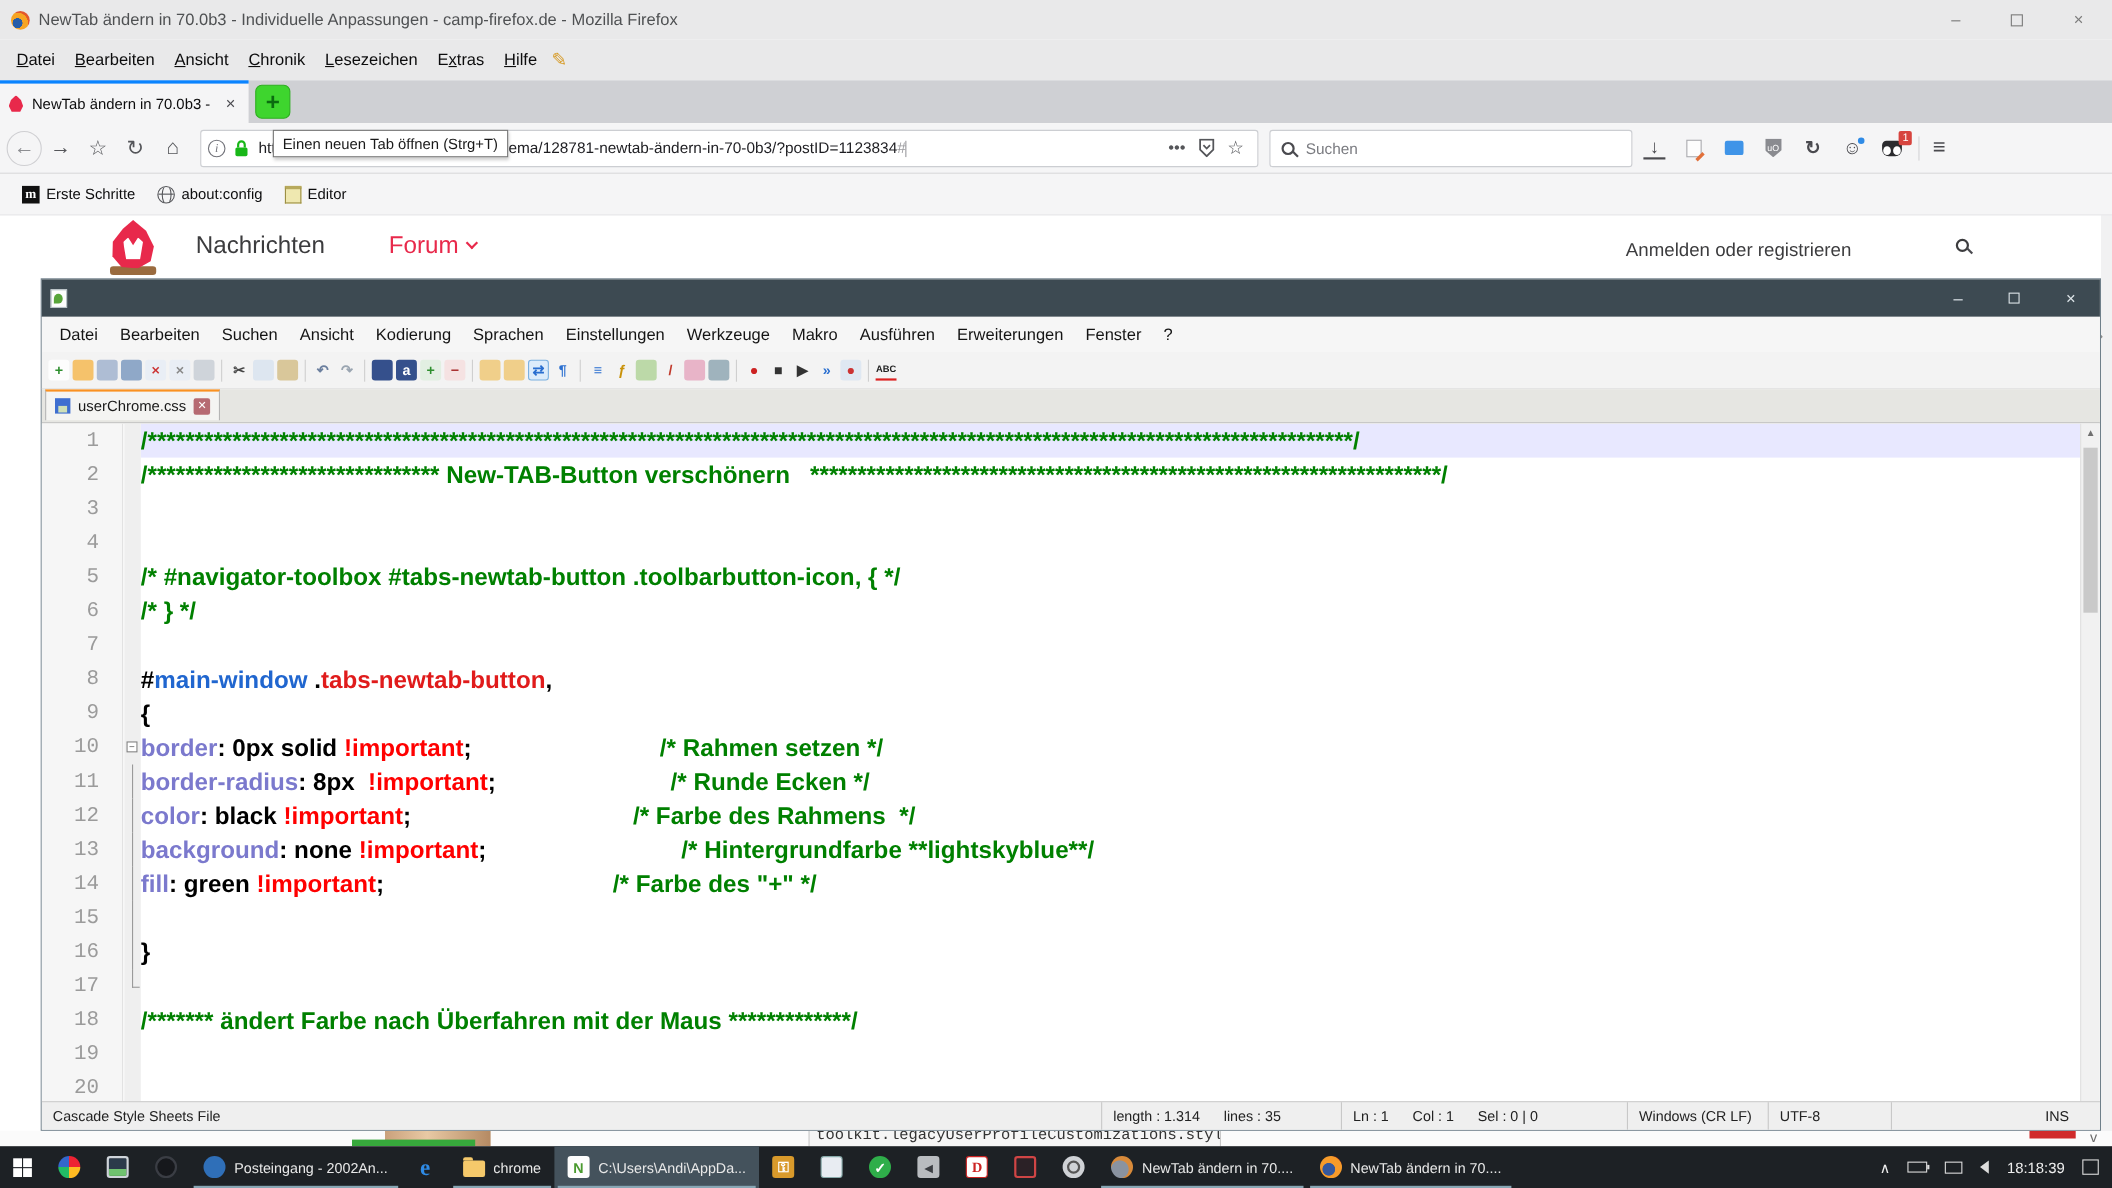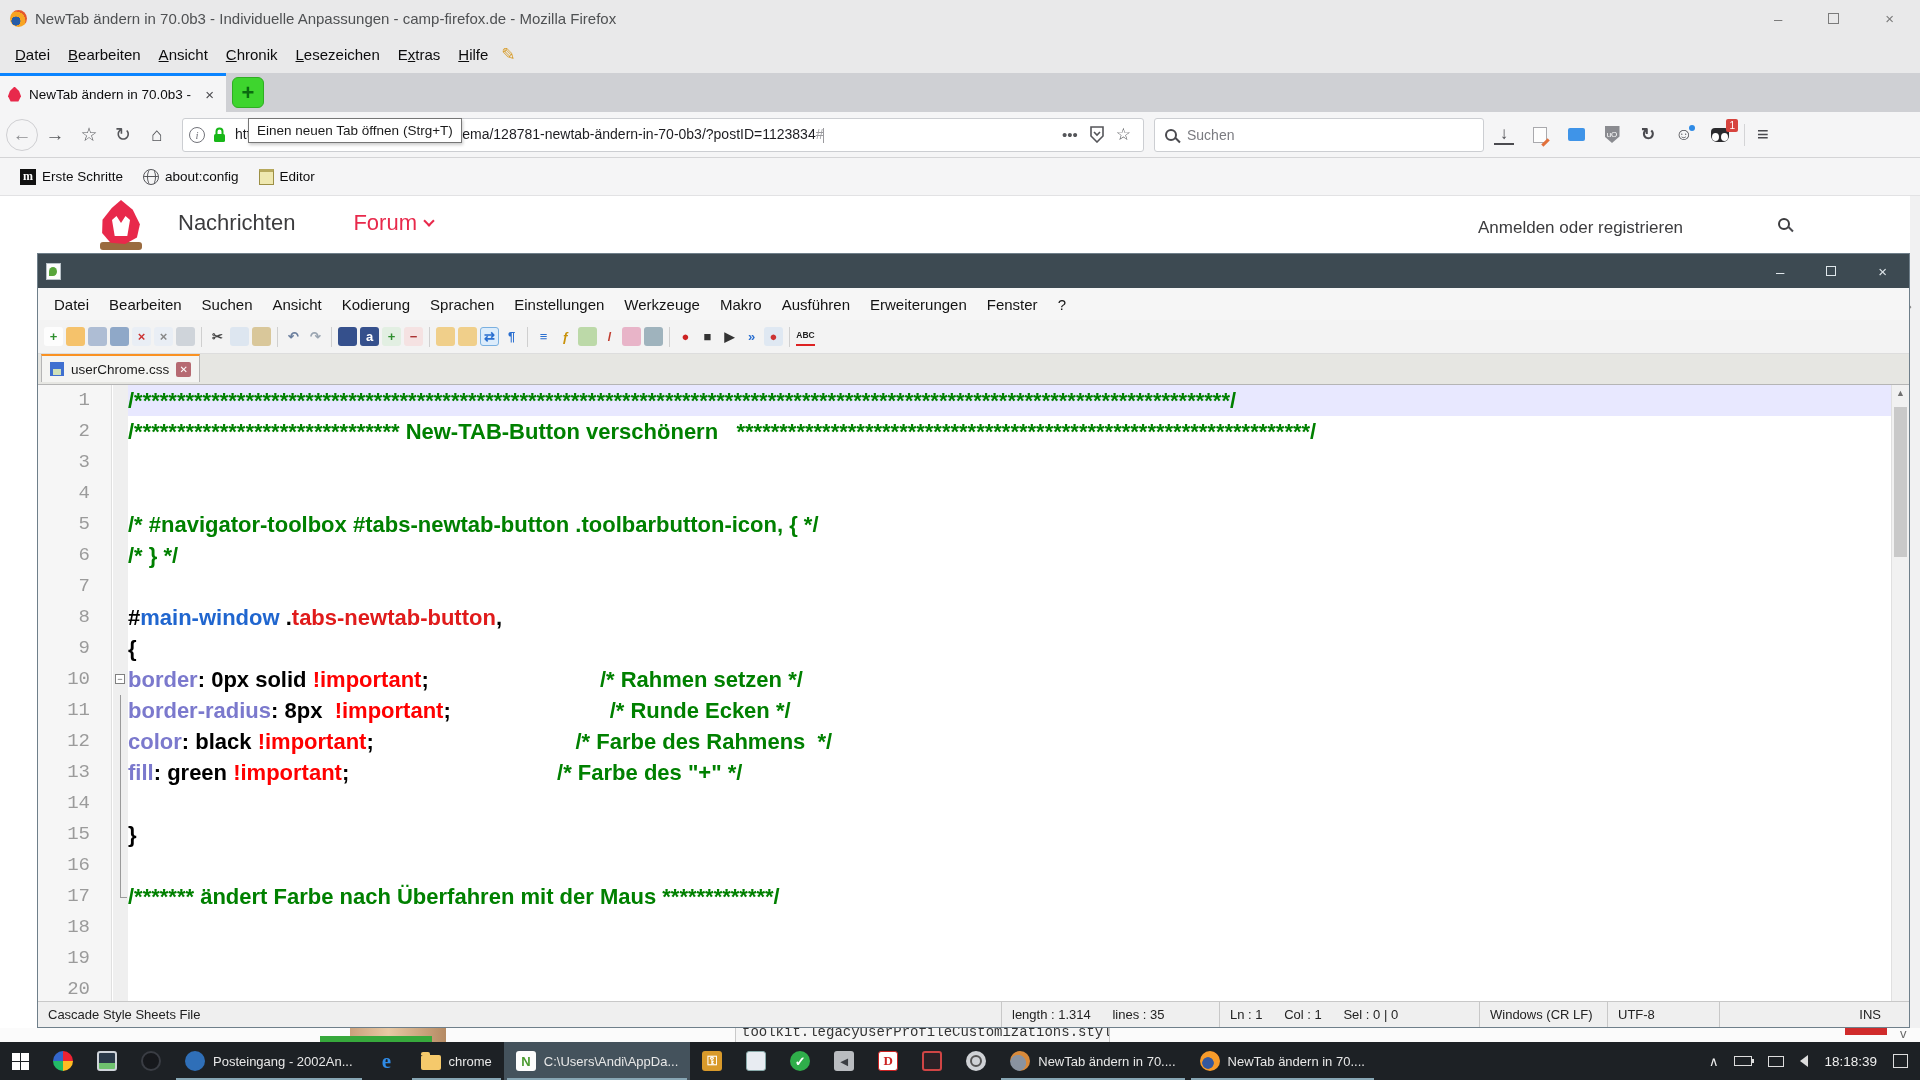--- a/index.html
+++ b/index.html
@@ -369,20 +369,21 @@
           <div class="cl"></div>
           <div class="cl"></div>
           <div class="cl"><span class="sg-c">/* #navigator-toolbox #tabs-newtab-button .toolbarbutton-icon, { */</span></div>
           <div class="cl"><span class="sg-c">/* } */</span></div>
           <div class="cl"></div>
           <div class="cl"><span class="sg-p">#</span><span class="sg-i">main-window</span><span class="sg-p"> .</span><span class="sg-l">tabs-newtab-button</span><span class="sg-p">,</span></div>
           <div class="cl"><span class="sg-p">{</span></div>
           <div class="cl"><span class="sg-a">border</span><span class="sg-p">: </span><span class="sg-v">0px solid </span><span class="sg-m">!important</span><span class="sg-p">;</span><span class="sg-p">                            </span><span class="sg-c">/* Rahmen setzen */</span></div>
           <div class="cl"><span class="sg-a">border-radius</span><span class="sg-p">: </span><span class="sg-v">8px  </span><span class="sg-m">!important</span><span class="sg-p">;</span><span class="sg-p">                          </span><span class="sg-c">/* Runde Ecken */</span></div>
           <div class="cl"><span class="sg-a">color</span><span class="sg-p">: </span><span class="sg-v">black </span><span class="sg-m">!important</span><span class="sg-p">;</span><span class="sg-p">                                 </span><span class="sg-c">/* Farbe des Rahmens  */</span></div>
+          <div class="cl"><span class="sg-a">background</span><span class="sg-p">: </span><span class="sg-v">none </span><span class="sg-m">!important</span><span class="sg-p">;</span><span class="sg-p">                             </span><span class="sg-c">/* Hintergrundfarbe **lightskyblue**/</span></div>
           <div class="cl"><span class="sg-a">fill</span><span class="sg-p">: </span><span class="sg-v">green </span><span class="sg-m">!important</span><span class="sg-p">;</span><span class="sg-p">                                  </span><span class="sg-c">/* Farbe des "+" */</span></div>
           <div class="cl"></div>
           <div class="cl"><span class="sg-p">}</span></div>
           <div class="cl"></div>
           <div class="cl"><span class="sg-c">/******* ändert Farbe nach Überfahren mit der Maus *************/</span></div>
         </div>
       <div id="gutternums">
           <span class="ln" style="top: 0px;">1</span>
           <span class="ln" style="top: 31px;">2</span>
           <span class="ln" style="top: 62px;">3</span>

